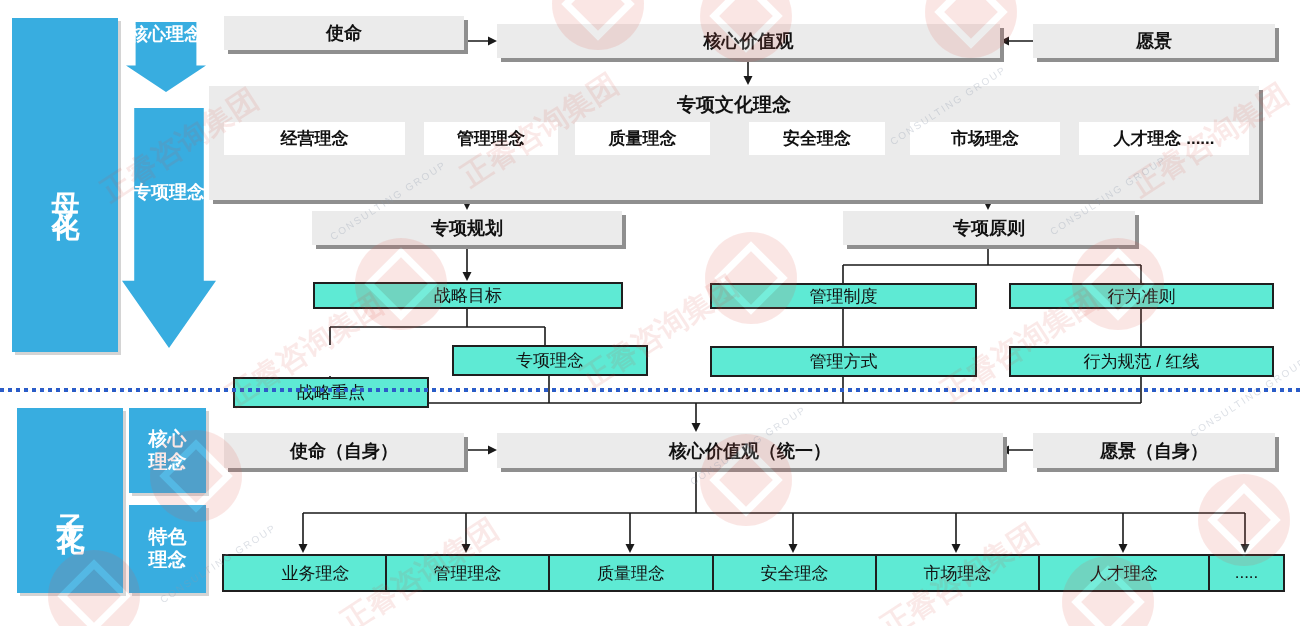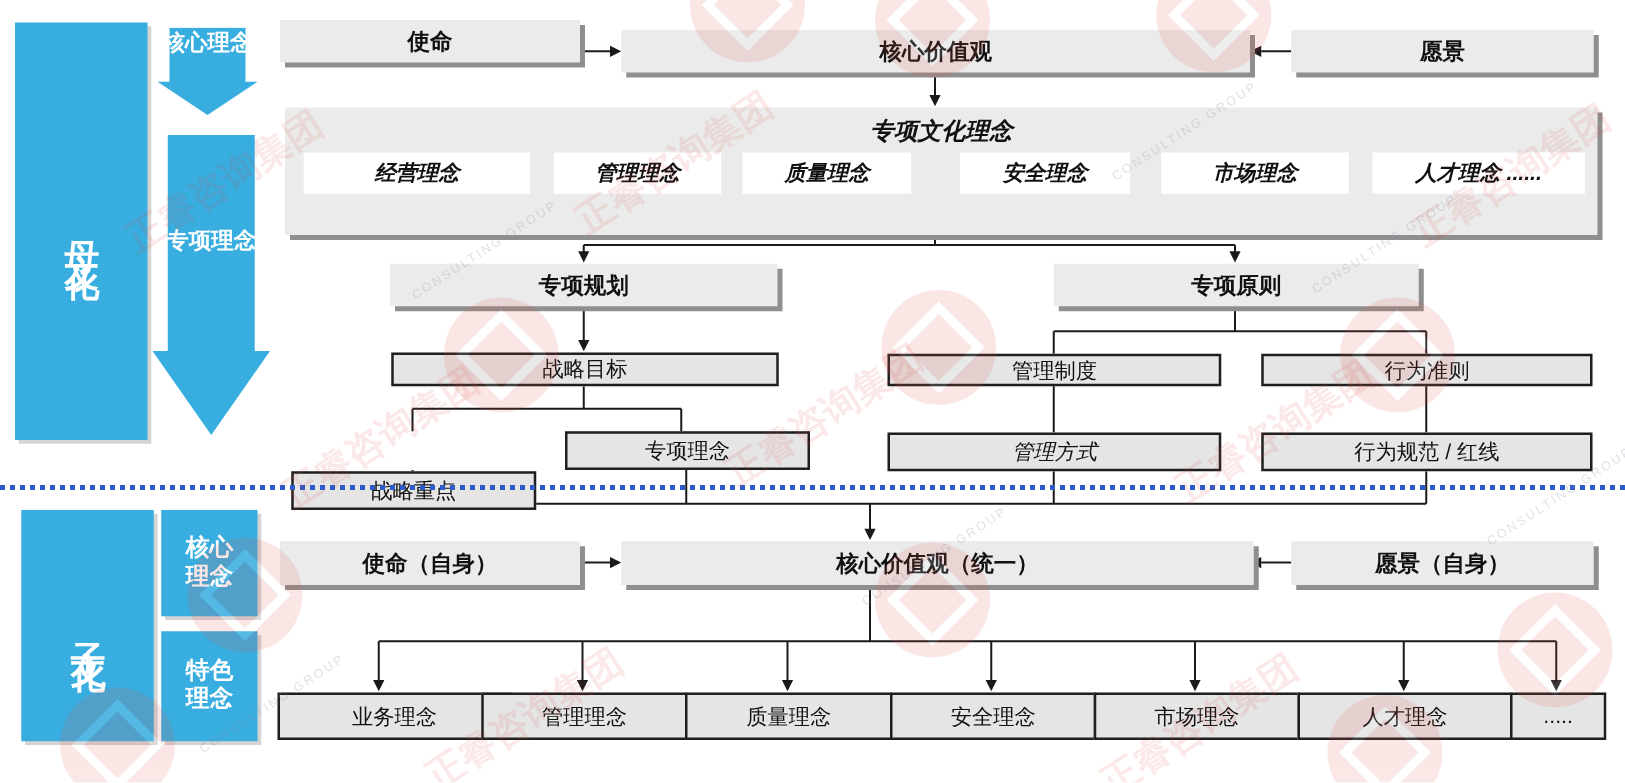--- a/index.html
+++ b/index.html
@@ -7,21 +7,21 @@
   #canvas{position:relative;width:1300px;height:626px;background:#fff;overflow:hidden;}
 
   
   #wires{position:absolute;inset:0;z-index:1;}
 
   
   .g-box{position:absolute;background:#ebebeb;box-shadow:4px 4px 0 #8f8f8f;
          display:flex;align-items:center;justify-content:center;
          font-weight:bold;font-size:18px;color:#111;z-index:2;}
   
-  .o-box{position:absolute;background:#e5e5e5;border:2px solid #1f1f1f;box-sizing:border-box;
+  .o-box{position:absolute;background:#5eead4;border:2px solid #1f1f1f;box-sizing:border-box;
          display:flex;align-items:center;justify-content:center;
          font-size:17px;color:#111;z-index:2;}
   
   .w-plain{position:absolute;background:#fff;display:flex;align-items:center;justify-content:center;
          font-size:17px;color:#111;}
   .big-title{position:absolute;top:4px;left:0;right:0;height:30px;display:flex;
          align-items:center;justify-content:center;font-weight:bold;font-size:19px;color:#111;}
 
   
   .blue{position:absolute;background:#38ade0;color:#fff;font-weight:bold;
@@ -97,39 +97,39 @@
 
   <div class="b-arrow" style="left:122px;top:108px;width:94px;height:240px;
        clip-path:polygon(13% 0,87% 0,87% 72%,100% 72%,50% 100%,0 72%,13% 72%);">
     <span class="al" style="top:74px;">专项理念</span>
   </div>
 
   <div class="g-box" style="left:224px;top:16px;width:240px;height:34px;text-align:right;">使命</div>
   <div class="g-box" style="left:497px;top:24px;width:503px;height:34px;">核心价值观</div>
   <div class="g-box" style="left:1033px;top:24px;width:242px;height:34px;">愿景</div>
 
-  <div class="g-box" style="left:228px;top:86px;width:1050px;height:102px;font-style:italic;">
+  <div class="g-box" style="left:209px;top:86px;width:1050px;height:114px;">
     <div class="big-title">专项文化理念</div>
     <div class="w-plain" style="left:15px;top:36px;width:181px;height:33px;">经营理念</div>
     <div class="w-plain" style="left:215px;top:36px;width:134px;height:33px;">管理理念</div>
     <div class="w-plain" style="left:366px;top:36px;width:135px;height:33px;">质量理念</div>
     <div class="w-plain" style="left:540px;top:36px;width:136px;height:33px;">安全理念</div>
     <div class="w-plain" style="left:701px;top:36px;width:150px;height:33px;">市场理念</div>
     <div class="w-plain" style="left:870px;top:36px;width:170px;height:33px;">人才理念  ......</div>
   </div>
 
   <div class="g-box" style="left:312px;top:211px;width:310px;height:34px;">专项规划</div>
   <div class="o-box" style="left:313px;top:282px;width:310px;height:27px;">战略目标</div>
   <div class="o-box" style="left:233px;top:345px;width:196px;height:31px;margin-top:32px;">战略重点</div>
   <div class="o-box" style="left:452px;top:345px;width:196px;height:31px;">专项理念</div>
 
   <div class="g-box" style="left:843px;top:211px;width:292px;height:34px;">专项原则</div>
   <div class="o-box" style="left:710px;top:283px;width:267px;height:26px;">管理制度</div>
   <div class="o-box" style="left:1009px;top:283px;width:265px;height:26px;">行为准则</div>
-  <div class="o-box" style="left:710px;top:346px;width:267px;height:31px;font-style:italic;">管理方式</div>
+  <div class="o-box" style="left:710px;top:346px;width:267px;height:31px;">管理方式</div>
   <div class="o-box" style="left:1009px;top:346px;width:265px;height:31px;">行为规范 / 红线</div>
 
   <div class="dotted"></div>
 
   <div class="blue" style="left:17px;top:408px;width:106px;height:185px;">
     <span class="vtext" style="letter-spacing:6px;">子文化</span>
   </div>
   <div class="blue" style="left:129px;top:408px;width:77px;height:85px;">
     <span class="blue-label">核心理念</span>
   </div>

